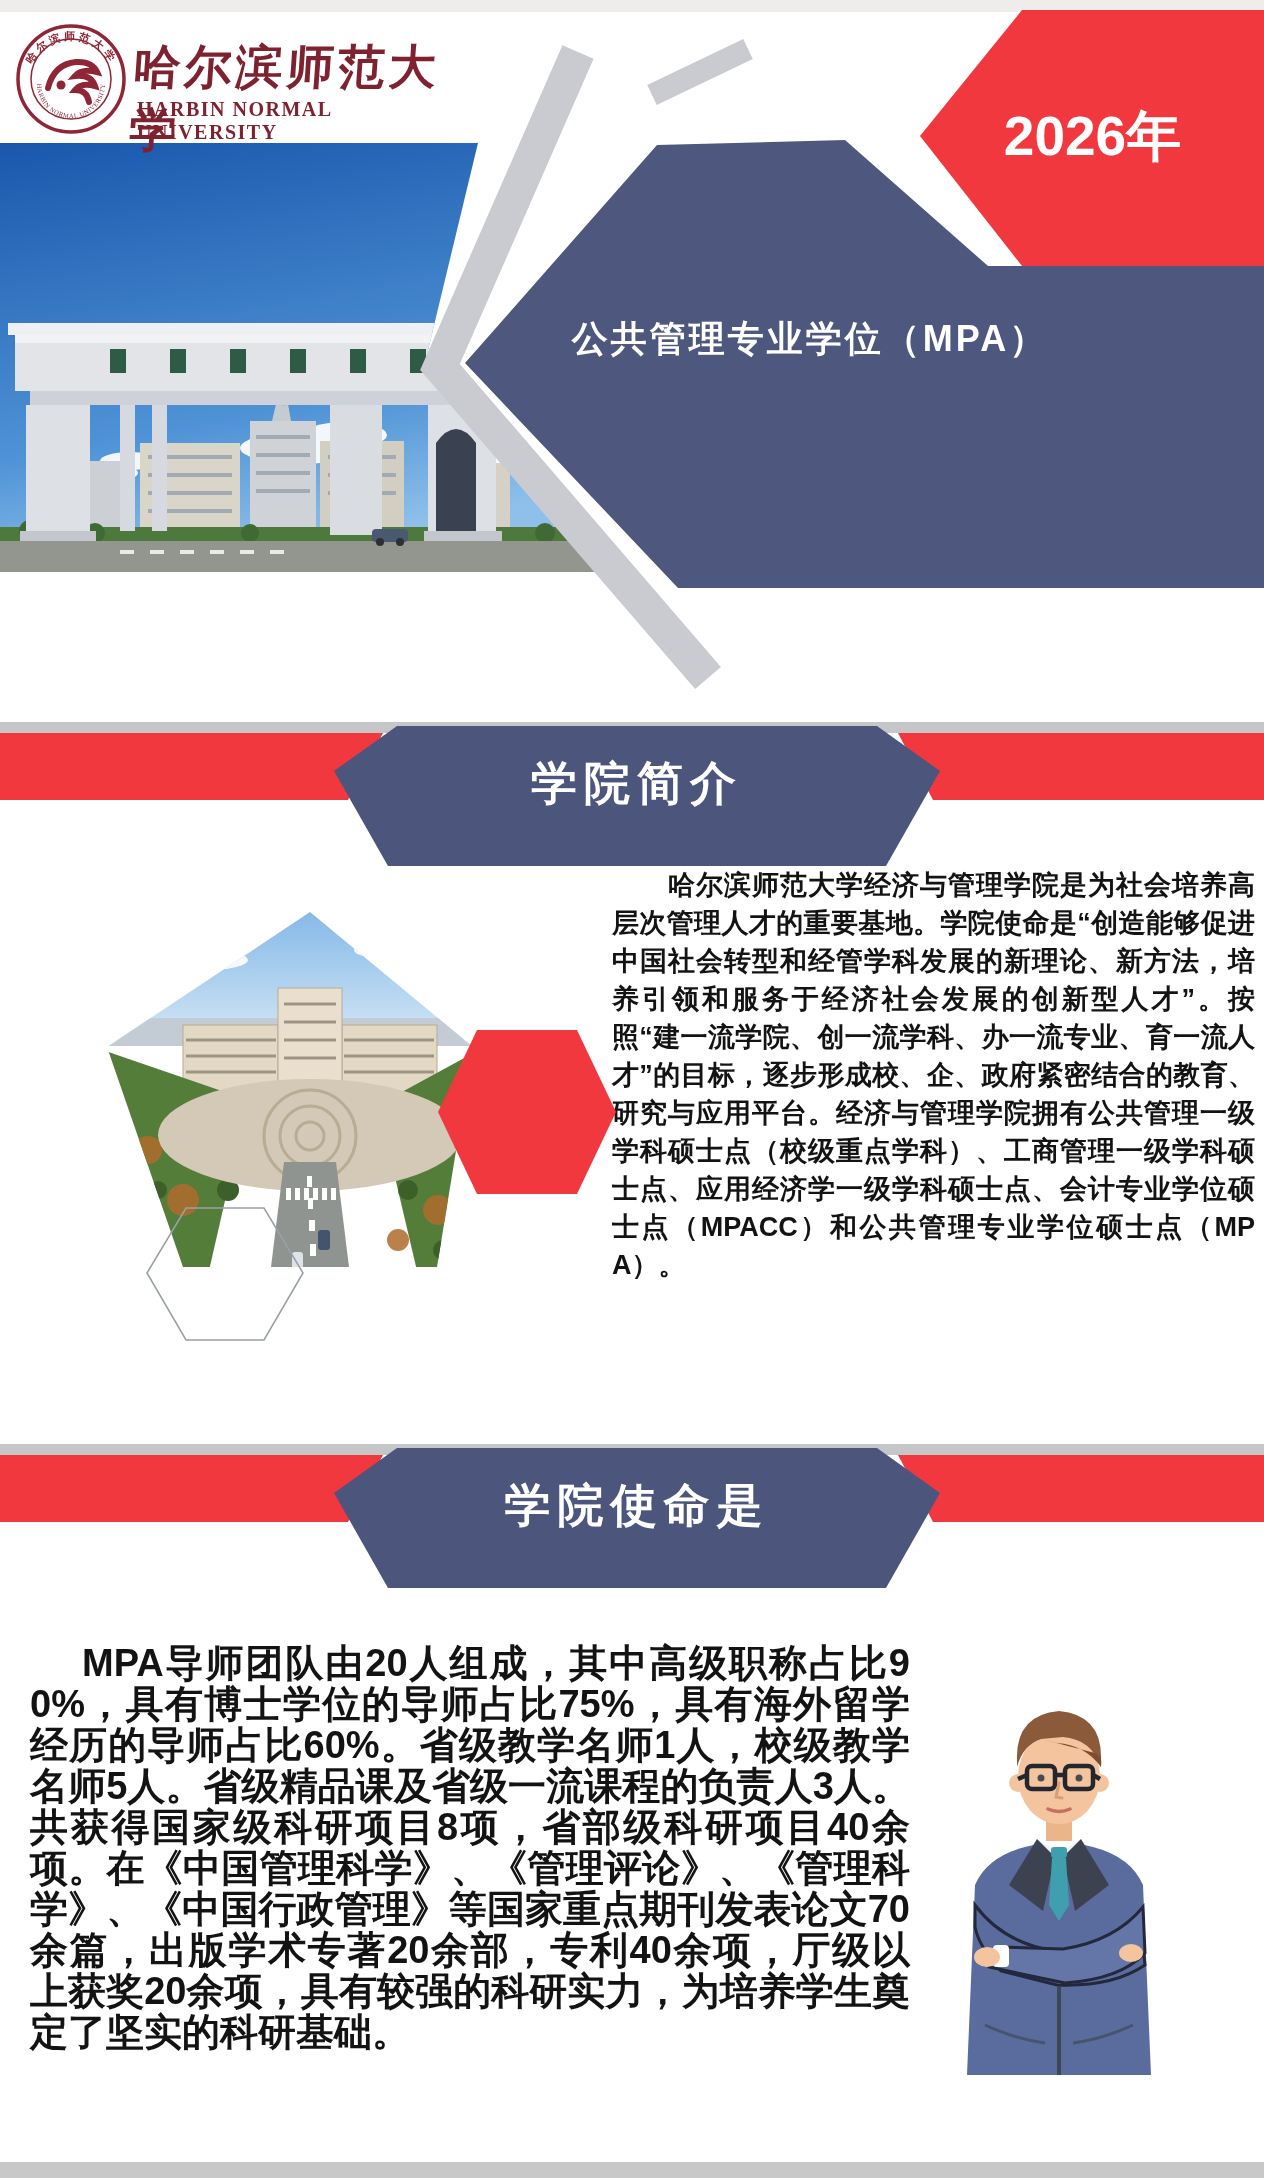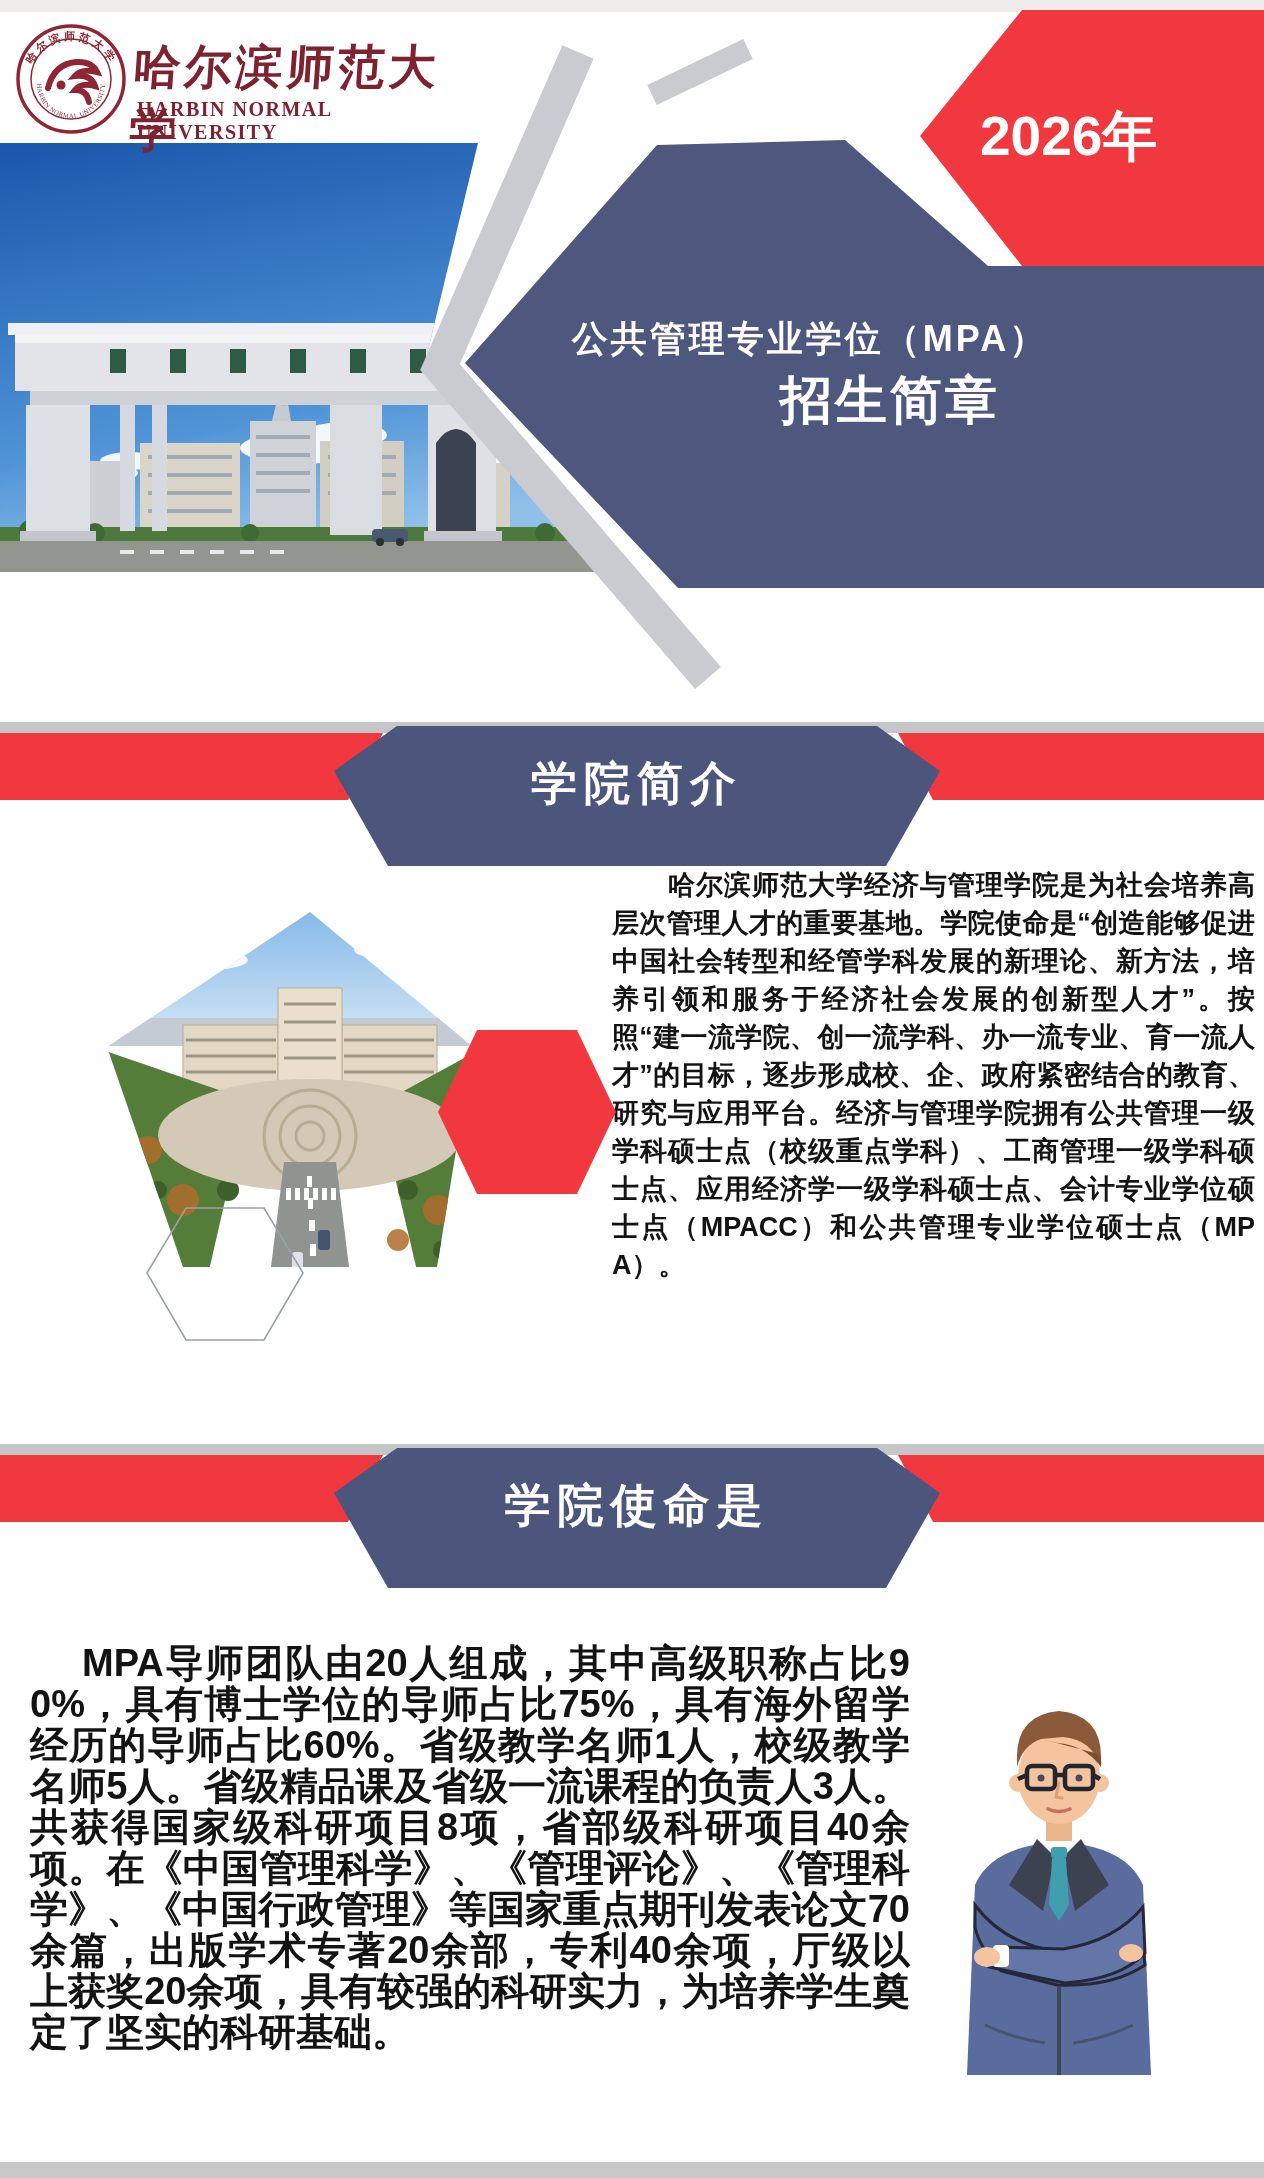--- a/index.html
+++ b/index.html
@@ -28,21 +28,21 @@
 
   
   .gate-photo{
     left:0;top:143px;width:600px;height:429px;
     clip-path:polygon(0 0,478px 0,424px 224px,596px 429px,0 429px);
   }
 
   
   .year-badge{
     left:980px;top:106px;width:225px;height:60px;
-    color:#ffffff;font-size:55px;font-weight:bold;text-align:left;line-height:60px;
+    color:#ffffff;font-size:55px;font-weight:bold;text-align:center;line-height:60px;
   }
   .title-l1{
     left:430px;top:310px;width:760px;height:60px;
     color:#ffffff;font-size:36px;font-weight:bold;text-align:center;line-height:58px;letter-spacing:3px;
   }
   .title-l2{
     left:710px;top:372px;width:360px;height:58px;
     color:#ffffff;font-size:52px;font-weight:bold;text-align:center;line-height:56px;letter-spacing:3px;
   }
 
@@ -194,21 +194,20 @@
       <path d="M34 66 Q40 42 62 40 Q78 39 83 50 Q68 46 61 54 Q77 52 81 64 Q67 60 61 68 Q73 68 75 80" stroke="#8e2636" stroke-width="6" fill="none" stroke-linecap="round"></path>
       <circle cx="47" cy="63" r="4.5" fill="#8e2636"></circle>
     </g>
   </svg>
 
   <div class="abs uni-zh">哈尔滨师范大学</div>
   <div class="abs uni-en">HARBIN NORMAL UNIVERSITY</div>
 
   <div class="abs year-badge">2026年</div>
   <div class="abs title-l1">公共管理专业学位（MPA）</div>
-  <div class="abs title-l2">招生简章</div>
 
   <svg class="abs" style="left:0;top:722px;" width="1264" height="150" viewBox="0 0 1264 150">
     <rect x="0" y="0" width="1264" height="11" fill="#c5c6c8"></rect>
     <polygon points="0,11 383,11 348,78 0,78" fill="#f2383f"></polygon>
     <polygon points="898,11 1264,11 1264,78 933,78" fill="#f2383f"></polygon>
     <polygon points="397,4 877,4 940,49 886,144 388,144 334,49" fill="#4c567c"></polygon>
   </svg>
   <div class="abs para college-para">哈尔滨师范大学经济与管理学院是为社会培养高层次管理人才的重要基地。学院使命是“创造能够促进中国社会转型和经管学科发展的新理论、新方法，培养引领和服务于经济社会发展的创新型人才”。按照“建一流学院、创一流学科、办一流专业、育一流人才”的目标，逐步形成校、企、政府紧密结合的教育、研究与应用平台。经济与管理学院拥有公共管理一级学科硕士点（校级重点学科）、工商管理一级学科硕士点、应用经济学一级学科硕士点、会计专业学位硕士点（MPACC）和公共管理专业学位硕士点（MPA）。</div>
 
   <div class="abs sec-title sec1-title">学院简介</div>

